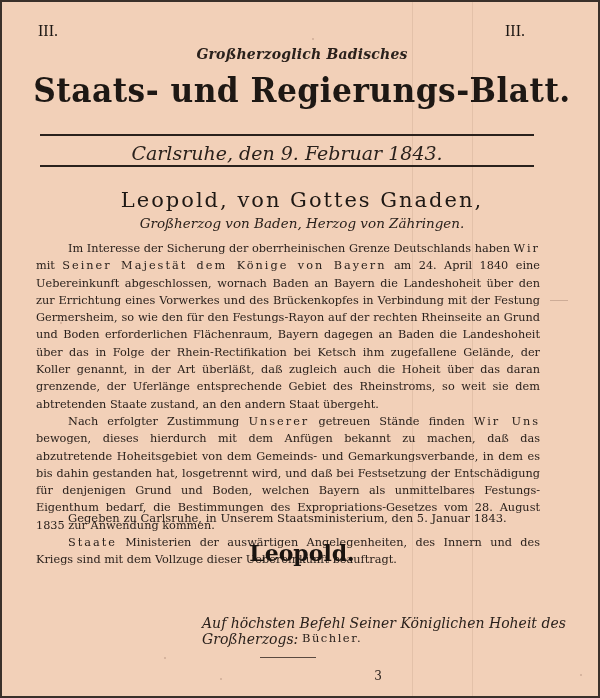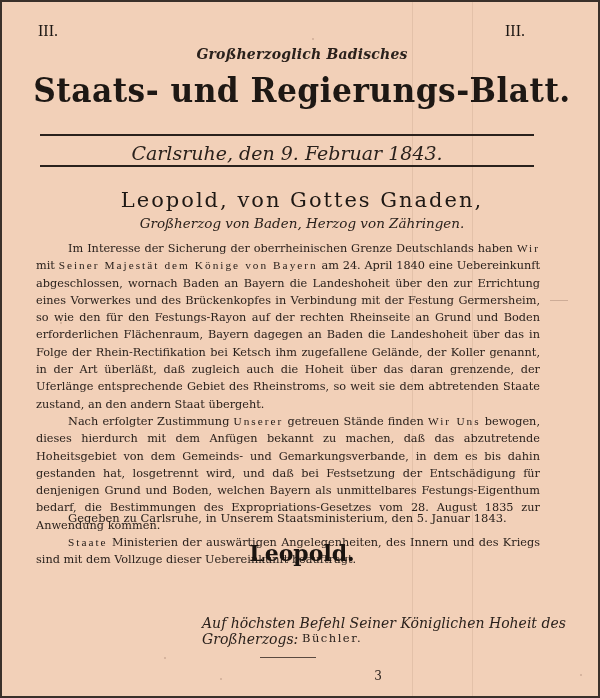--- a/index.html
+++ b/index.html
@@ -112,21 +112,21 @@
       width: 504px;
       font-size: 11.3px;
       line-height: 17.3px;
       text-align: justify;
       color: #2a211c;
     }
     .body-text p {
       margin: 0;
       text-indent: 32px;
     }
-    .spaced { letter-spacing: 2px; font-family: Liberation Serif, serif; }
+    .spaced { letter-spacing: 2px; }
     .given {
       position: absolute;
       top: 509px;
       left: 66px;
       font-size: 11.5px;
       color: #2a211c;
     }
     .signature {
       position: absolute;
       top: 538px;

